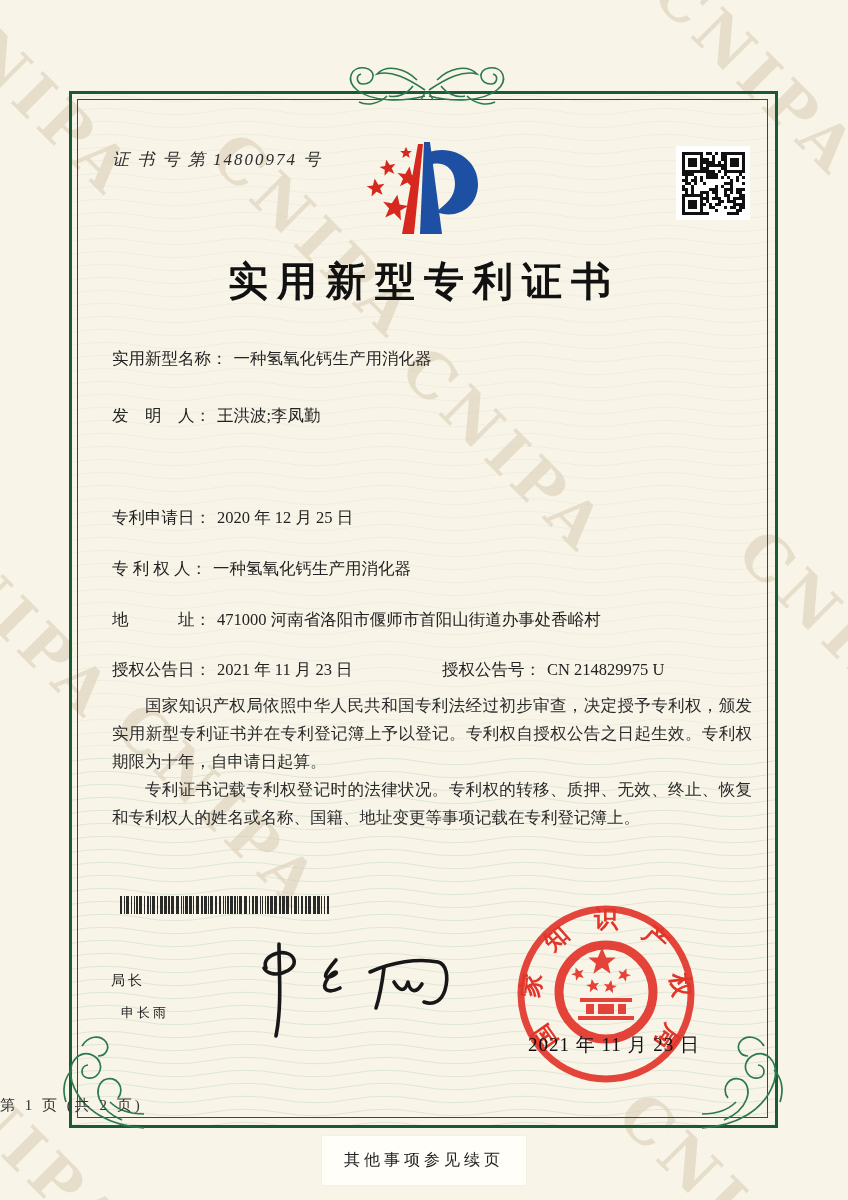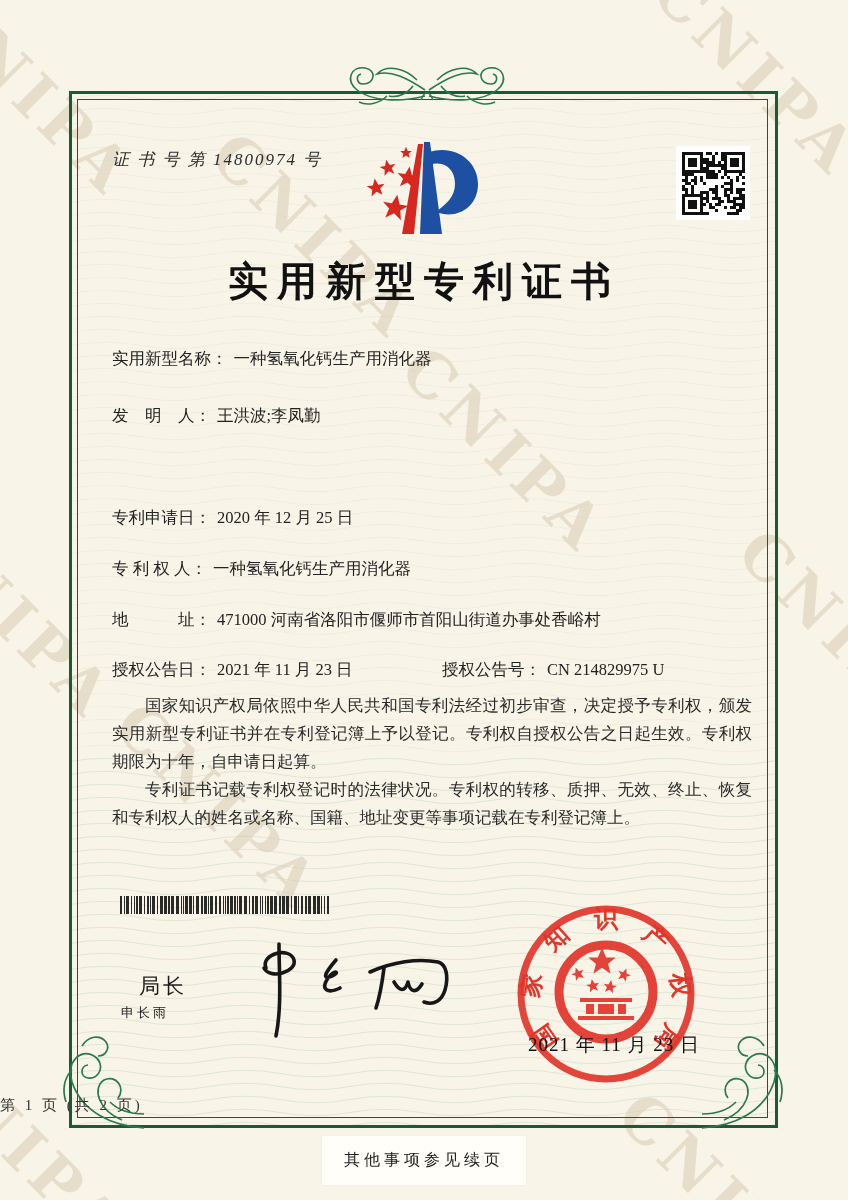--- a/index.html
+++ b/index.html
@@ -34,21 +34,21 @@
   .field-row{position:absolute;left:112px;font-size:16.5px;color:#222;white-space:nowrap;}
   .field-row .lbl{display:inline-block;}
   .field-row .val{display:inline-block;margin-left:6px;}
   .grant-pair2{position:absolute;left:330px;top:0;}
 
   .body-text{position:absolute;left:112px;top:692px;width:640px;font-size:16.5px;
       color:#2a2a2a;line-height:28px;text-align:justify;}
   .body-text p{margin:0;text-indent:2em;}
 
   .barcode{position:absolute;left:120px;top:896px;}
-  .issuer-role{position:absolute;left:139px;top:972px;font-size:21px;letter-spacing:3px;color:#1c1c1c;}
+  .issuer-role{position:absolute;left:111px;top:972px;font-size:14px;letter-spacing:3px;color:#1c1c1c;}
   .issuer-name{position:absolute;left:121px;top:1004px;font-size:13px;letter-spacing:3px;color:#1c1c1c;}
   .signature{position:absolute;left:252px;top:938px;}
 
   .seal{position:absolute;left:510px;top:898px;width:192px;height:192px;}
   .seal text{font-family:"Liberation Serif","DejaVu Serif",serif;font-weight:bold;
       font-size:24px;fill:var(--seal_red,#e2352a);}
   .seal-date{position:absolute;left:528px;top:1032px;width:170px;font-size:19px;
       letter-spacing:1px;color:#101010;white-space:nowrap;}
 
   .page-num{position:absolute;left:0;right:0;top:1096px;text-align:left;

